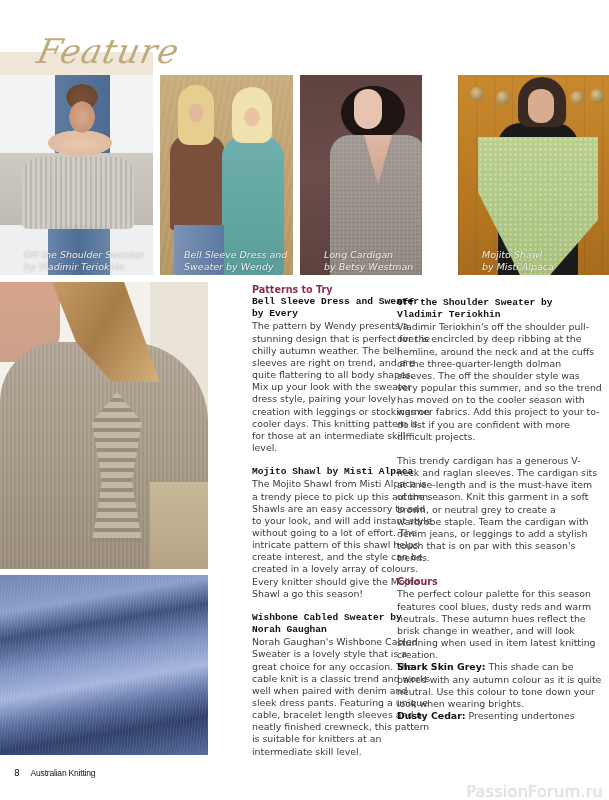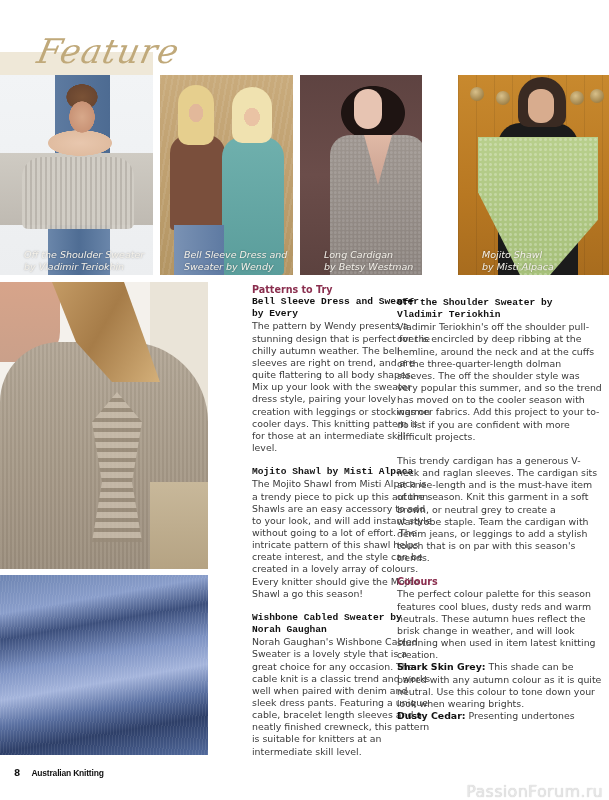--- a/index.html
+++ b/index.html
@@ -132,21 +132,21 @@
     
     .col { position: absolute; font-size: 9.4px; line-height: 12.15px; color: #333; }
     .col-mid { left: 218px; top: 284px; width: 180px; margin-left: 34px; }
     .col-right { left: 397px; top: 297px; width: 205px; }
     .section-label { color: #8a2e4e; font-weight: bold; font-size: 9.6px; }
     .art-title { font-weight: bold; color: #111; font-size: 9.6px; font-family: Liberation Mono, monospace; }
     .art-body { color: #3a3a3a; }
     .article { margin-bottom: 12px; }
     .inline-bold { font-weight: bold; color: #111; }
 
-    .footer { position: absolute; left: 14px; top: 768px; font-size: 9px; color: #111; font-weight: bold; }
+    .footer { position: absolute; left: 14px; top: 768px; font-size: 9px; color: #111; }
     .footer .num { margin-right: 8px; }
     .footer .pub { font-family: "Liberation Sans", "DejaVu Sans", sans-serif; font-size: 8.5px; letter-spacing: -0.2px; }
     .watermark { position: absolute; right: 6px; top: 782px; font-size: 16px; color: #e6e6e6;
       text-shadow: 0 0 1px #bcbcbc; letter-spacing: 0.3px; }
   </style>
 </head>
 <body>
 
 <div class="feature-band"></div>
 <div class="feature-title">Feature</div>

